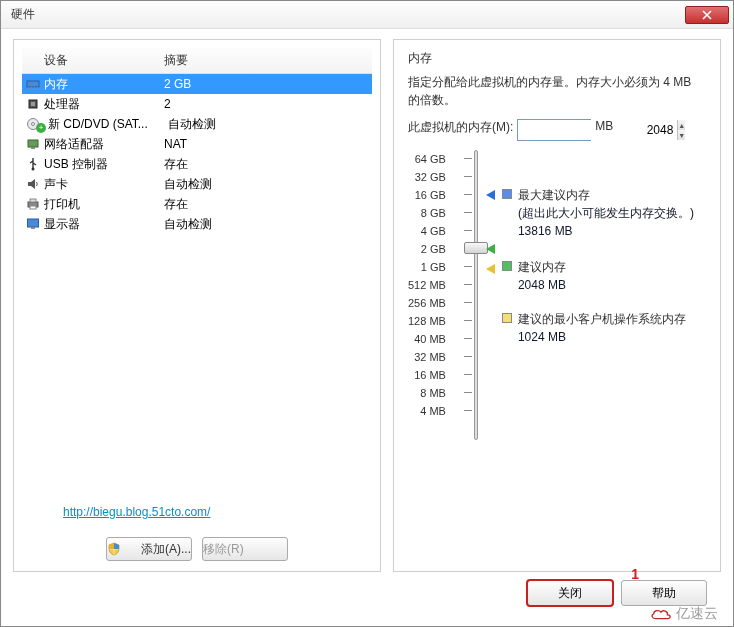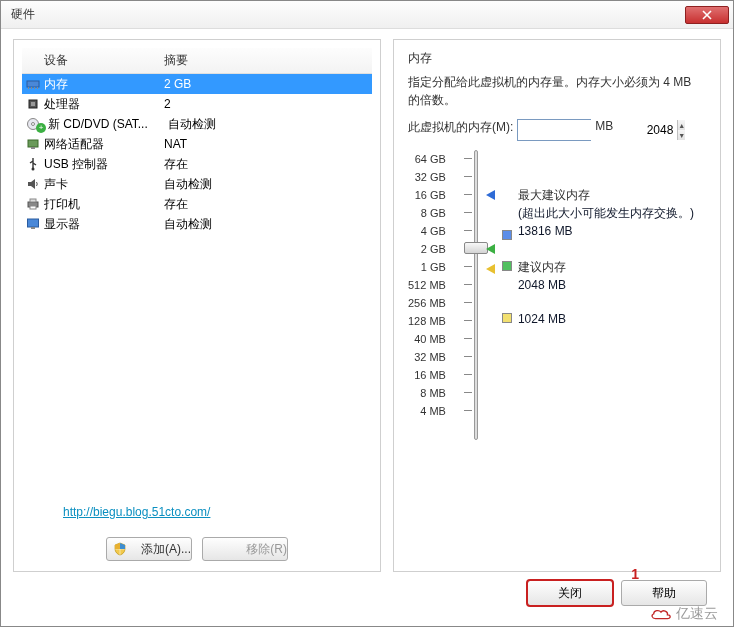--- a/index.html
+++ b/index.html
@@ -19,21 +19,21 @@
 .col-dev { width: 140px; padding-left: 20px; }
 .col-sum { flex: 1; }
 .table-row { display: flex; align-items: center; height: 20px; padding: 0 2px; }
 .table-row.sel { background: #3399ff; color: #fff; }
 .table-row .icon { width: 18px; display: flex; align-items: center; justify-content: center; margin-right: 2px; }
 .table-row .icon svg { width: 14px; height: 14px; }
 .dev-label { width: 120px; white-space: nowrap; overflow: hidden; }
 .sum-label { flex: 1; }
 .link-text { color: #0a8fc0; text-decoration: underline; margin: 10px 0 18px 18px; padding-left: 23px; }
 .btn-row { display: flex; justify-content: center; gap: 10px; }
-.btn { min-width: 86px; height: 24px; background: linear-gradient(#fefefe,#e6e6e6); border: 1px solid #aaa; border-radius: 3px; display: flex; align-items: center; justify-content: flex-end; gap: 14px; cursor: pointer; font-size: 12px; color: #333; }
+.btn { min-width: 86px; height: 24px; background: linear-gradient(#fefefe,#e6e6e6); border: 1px solid #aaa; border-radius: 3px; display: flex; align-items: center; justify-content: space-between; gap: 14px; cursor: pointer; font-size: 12px; color: #333; }
 .btn.disabled { color: #999; cursor: default; }
 .btn .shield-icon { width:14px; height:14px; display:inline-block; }
 .section-title { font-weight: normal; color: #333; margin-bottom: 6px; }
 .desc-text { color: #333; margin: 2px 0 10px 0; line-height: 1.5; }
 .mem-input-row { display: flex; align-items: flex-start; gap: 4px; margin-bottom: 9px; }
 .mem-input-row .label { color: #333; }
 .spinner { width: 74px; height: 22px; display: flex; border: 1px solid #7a9ac0; background: #fff; }
 .spinner input { flex: 1; border: none; text-align: right; padding-right: 4px; font-size: 12px; outline: none; }
 .spinner .arrows { width: 16px; display: flex; flex-direction: column; border-left: 1px solid #c0c0c0; }
 .spinner .arrows div { flex: 1; display: flex; align-items: center; justify-content: center; background: linear-gradient(#f5f5f5,#e2e2e2); cursor: pointer; font-size: 7px; color: #555; }
@@ -245,38 +245,39 @@
                 <div class="tick" style="top: 224px;"></div>
                 <div class="tick" style="top: 242px;"></div>
                 <div class="tick" style="top: 260px;"></div>
               </div>
             <div class="slider-handle" style="top:92px;"></div>
             <div class="marker tri-left blue" style="left:32px; top:40px;"></div>
             <div class="marker tri-left green" style="left:32px; top:94px;"></div>
             <div class="marker tri-left yellow" style="left:32px; top:114px;"></div>
           </div>
           <div class="legend">
-            <div class="legend-item" style="margin-top:36px;align-items:flex-end;">
+            <div class="legend-item" style="margin-top:36px;">
               <div class="legend-box lb-blue"></div>
               <div class="legend-text">
                 <div>最大建议内存</div>
                 <div class="legend-sub">(超出此大小可能发生内存交换。)</div>
                 <div class="legend-sub">13816 MB</div>
               </div>
             </div>
             <div class="legend-item" style="margin-top:18px;">
               <div class="legend-box lb-green"></div>
               <div class="legend-text">
                 <div>建议内存</div>
                 <div class="legend-sub">2048 MB</div>
               </div>
             </div>
             <div class="legend-item" style="margin-top:14px;">
               <div class="legend-box lb-yellow"></div>
               <div class="legend-text">
+                <div>建议的最小客户机操作系统内存</div>
                 <div class="legend-sub">1024 MB</div>
               </div>
             </div>
           </div>
         </div>
       </div>
     </div>
 
     <div class="bottom-bar">
       <div class="anno1">1</div>

